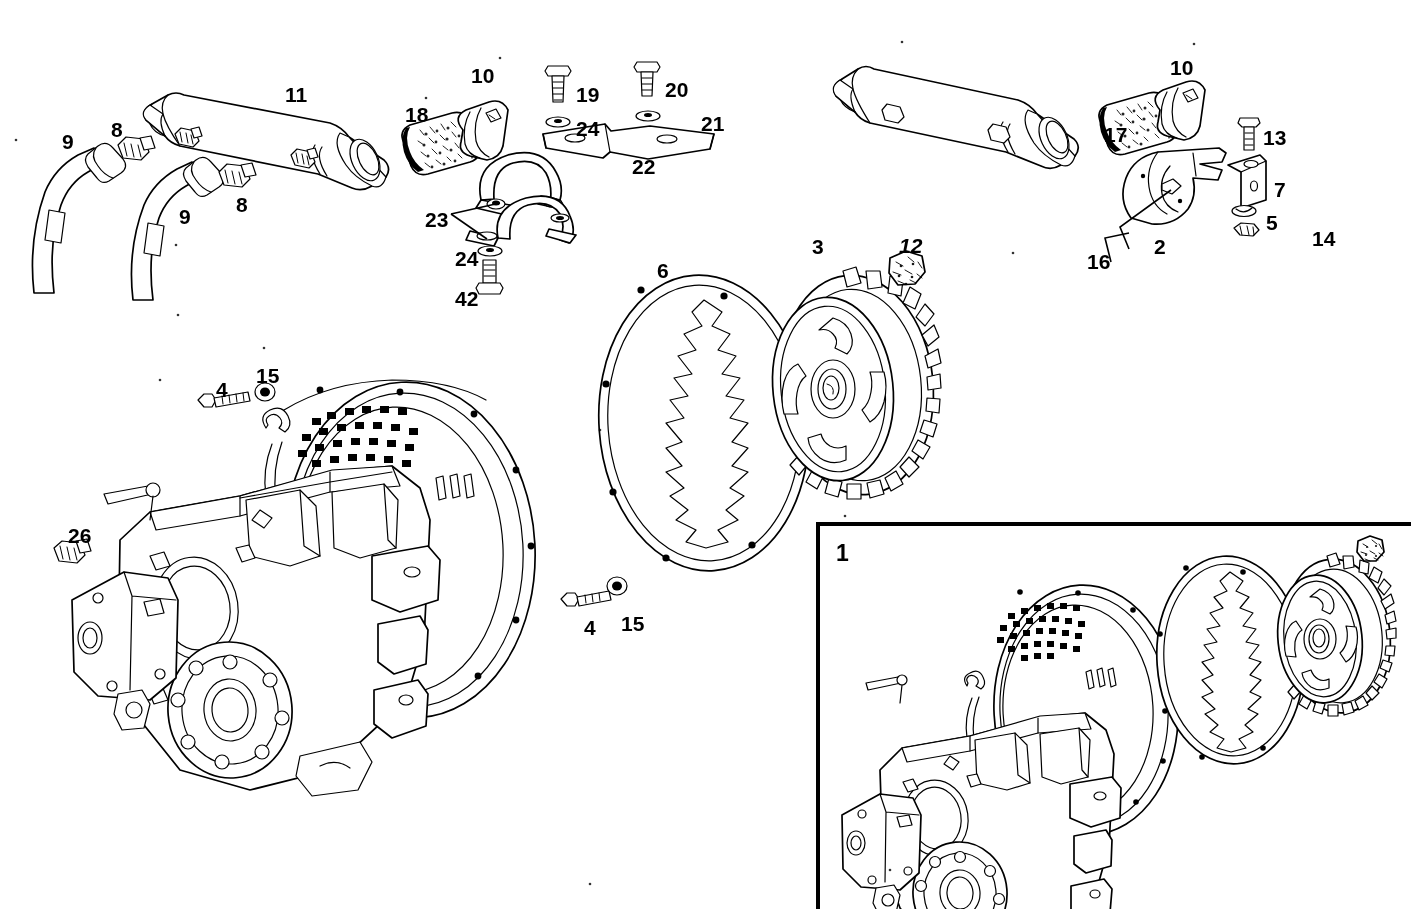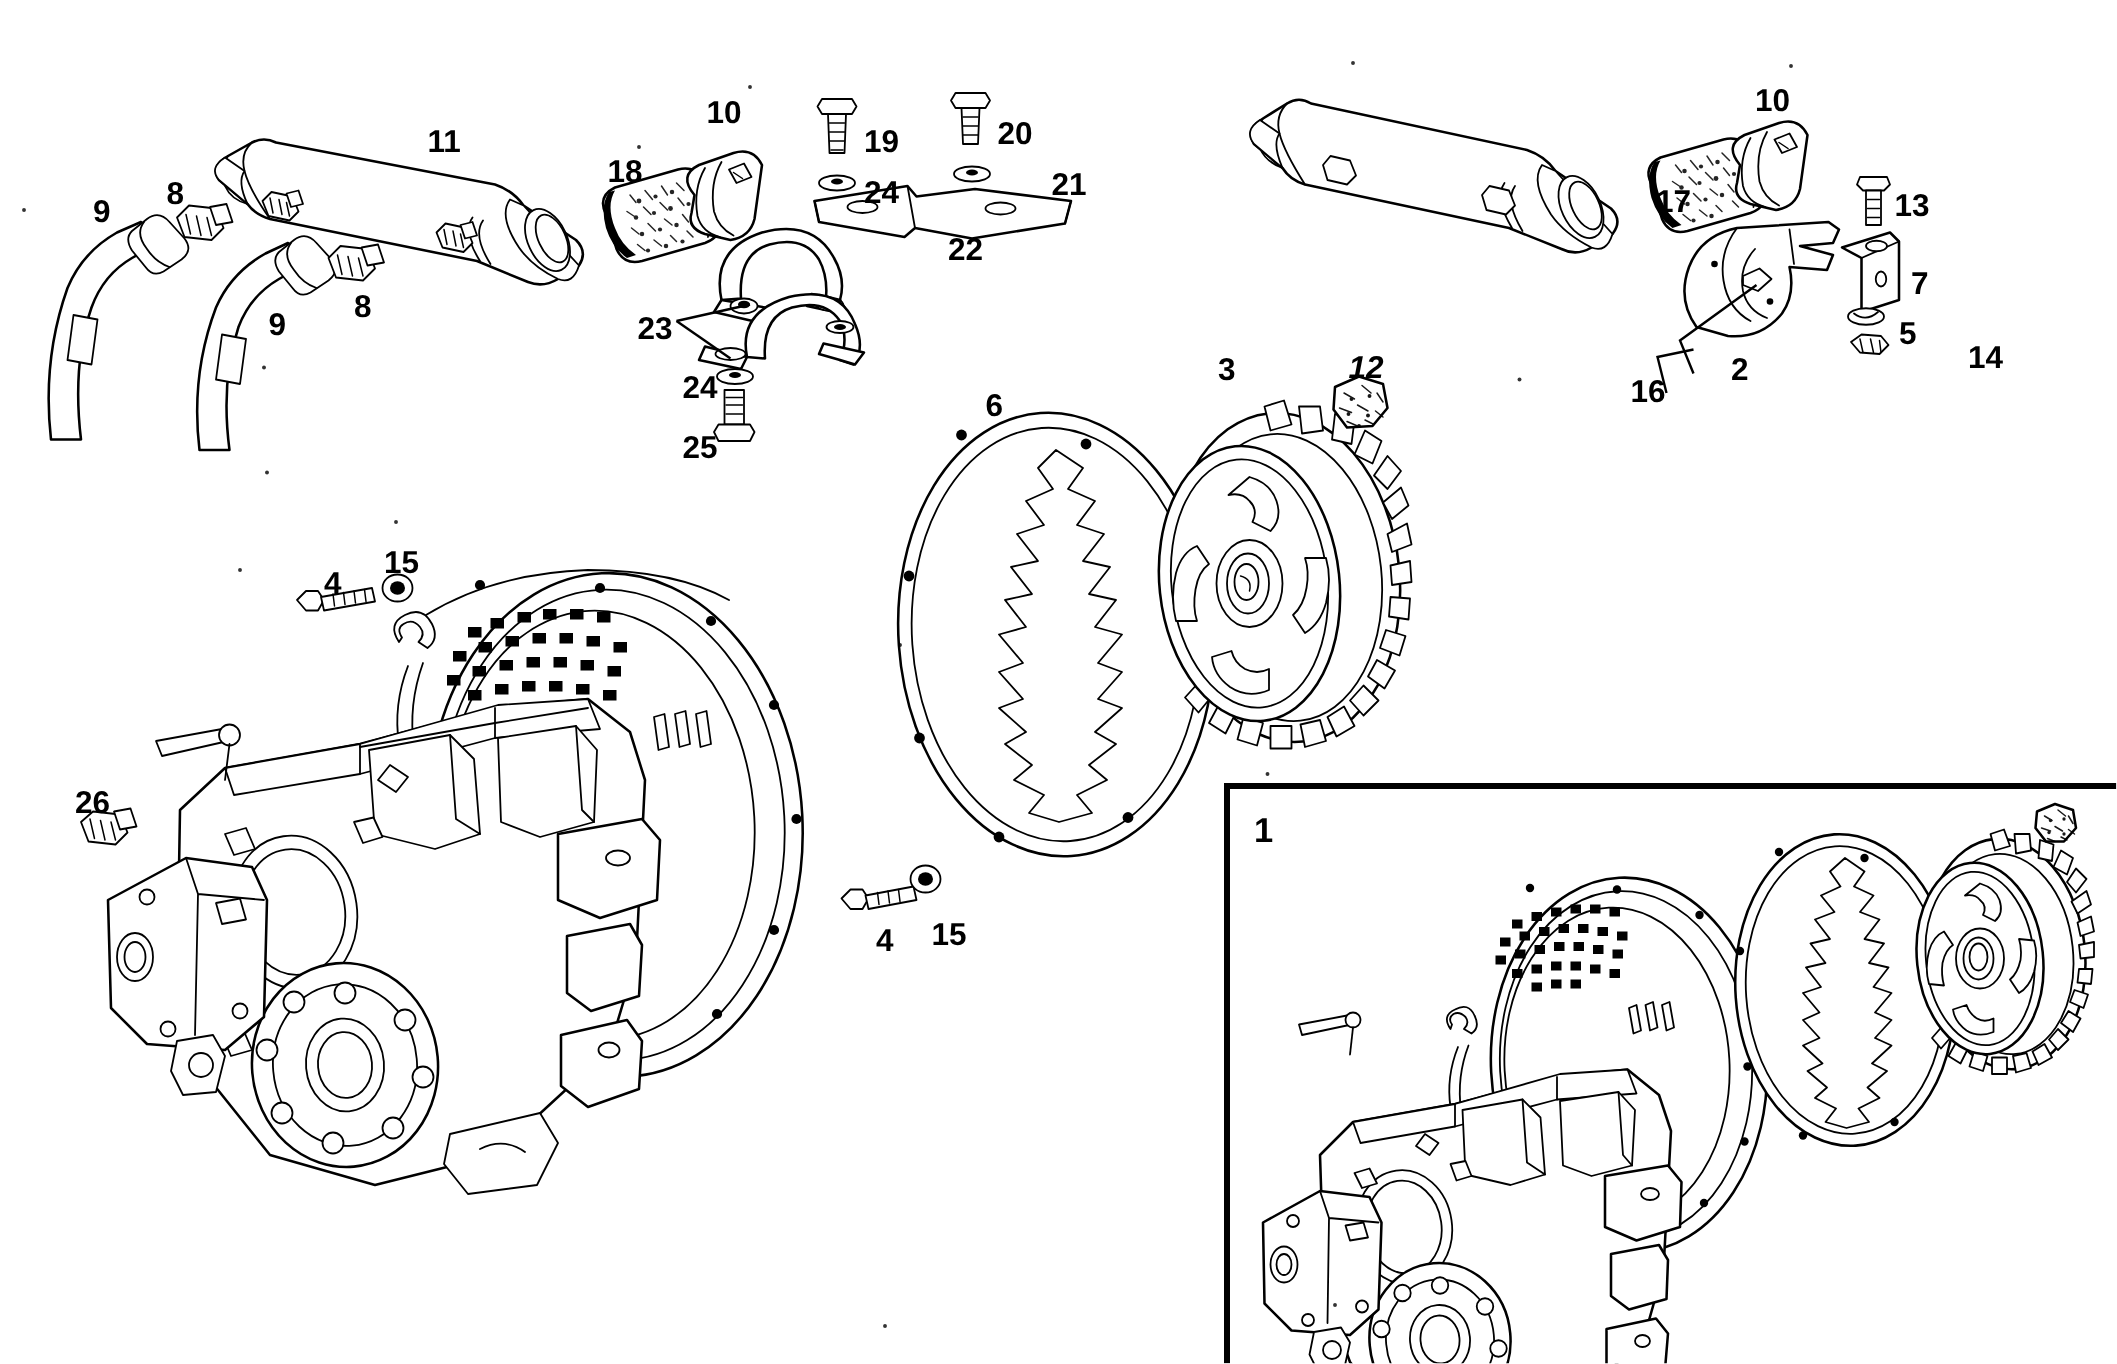--- a/index.html
+++ b/index.html
@@ -682,32 +682,32 @@
 <div class="lbl" style="left:471px;top:65px;">10</div>
 <div class="lbl" style="left:576px;top:84px;">19</div>
 <div class="lbl" style="left:665px;top:79px;">20</div>
 <div class="lbl" style="left:576px;top:118px;">24</div>
 <div class="lbl" style="left:667px;top:113px;margin-left:34px;">21</div>
 <div class="lbl" style="left:632px;top:156px;">22</div>
 <div class="lbl" style="left:236px;top:194px;">8</div>
 <div class="lbl" style="left:179px;top:206px;">9</div>
 <div class="lbl" style="left:425px;top:209px;">23</div>
 <div class="lbl" style="left:455px;top:248px;">24</div>
-<div class="lbl" style="left:455px;top:288px;">25</div>
+<div class="lbl" style="left:455px;top:288px;">42</div>
 <div class="lbl" style="left:1104px;top:84px;margin-top:40px;">17</div>
 <div class="lbl" style="left:1170px;top:57px;">10</div>
 <div class="lbl" style="left:1263px;top:127px;">13</div>
 <div class="lbl" style="left:1274px;top:179px;">7</div>
 <div class="lbl" style="left:1266px;top:212px;">5</div>
 <div class="lbl" style="left:1269px;top:228px;margin-left:43px;">14</div>
 <div class="lbl" style="left:1154px;top:236px;">2</div>
 <div class="lbl" style="left:1087px;top:251px;">16</div>
 <div class="lbl" style="left:899px;top:235px;font-style:italic;">12</div>
 <div class="lbl" style="left:812px;top:236px;">3</div>
 <div class="lbl" style="left:657px;top:260px;">6</div>
 <div class="lbl" style="left:256px;top:365px;">15</div>
 <div class="lbl" style="left:216px;top:379px;">4</div>
-<div class="lbl" style="left:50px;top:525px;">26</div>
+<div class="lbl" style="left:68px;top:525px;">26</div>
 <div class="lbl" style="left:584px;top:617px;">4</div>
 <div class="lbl" style="left:621px;top:613px;">15</div>
 <div class="lbl big" style="left:836px;top:543px;">1</div>
 
 </div>
 
 </body></html>

